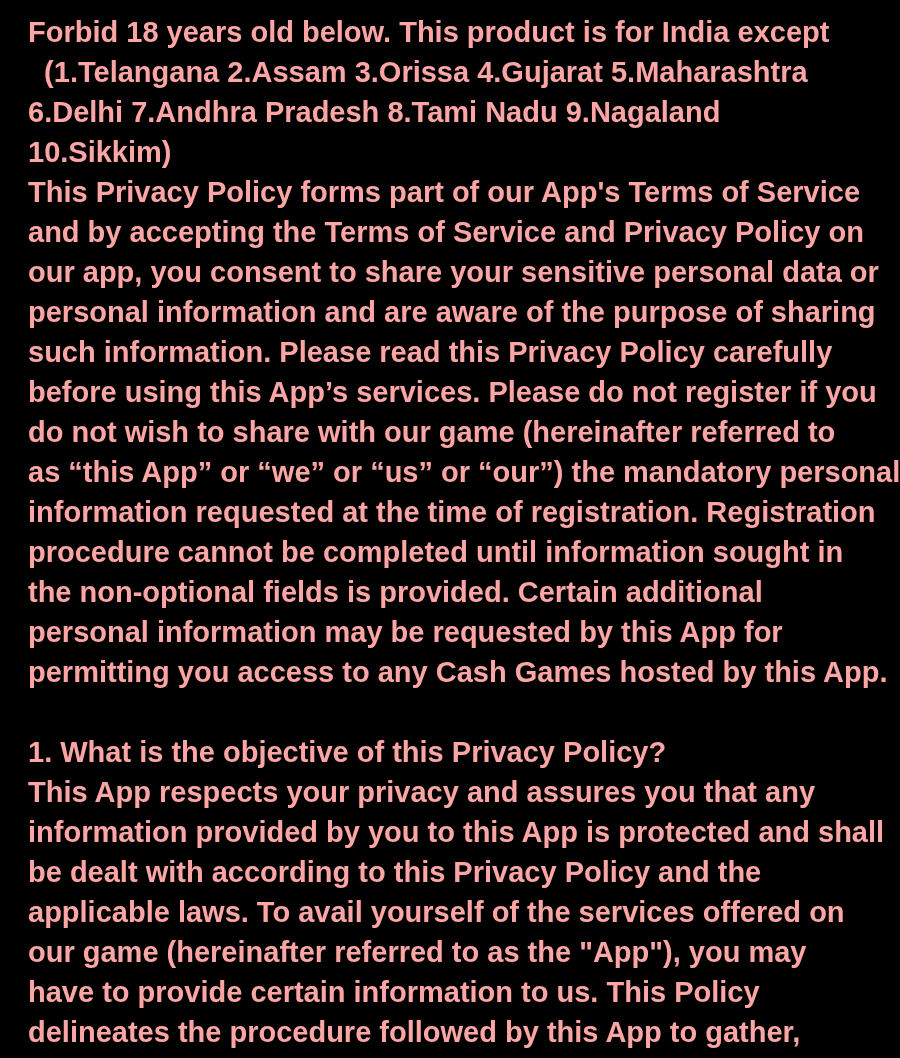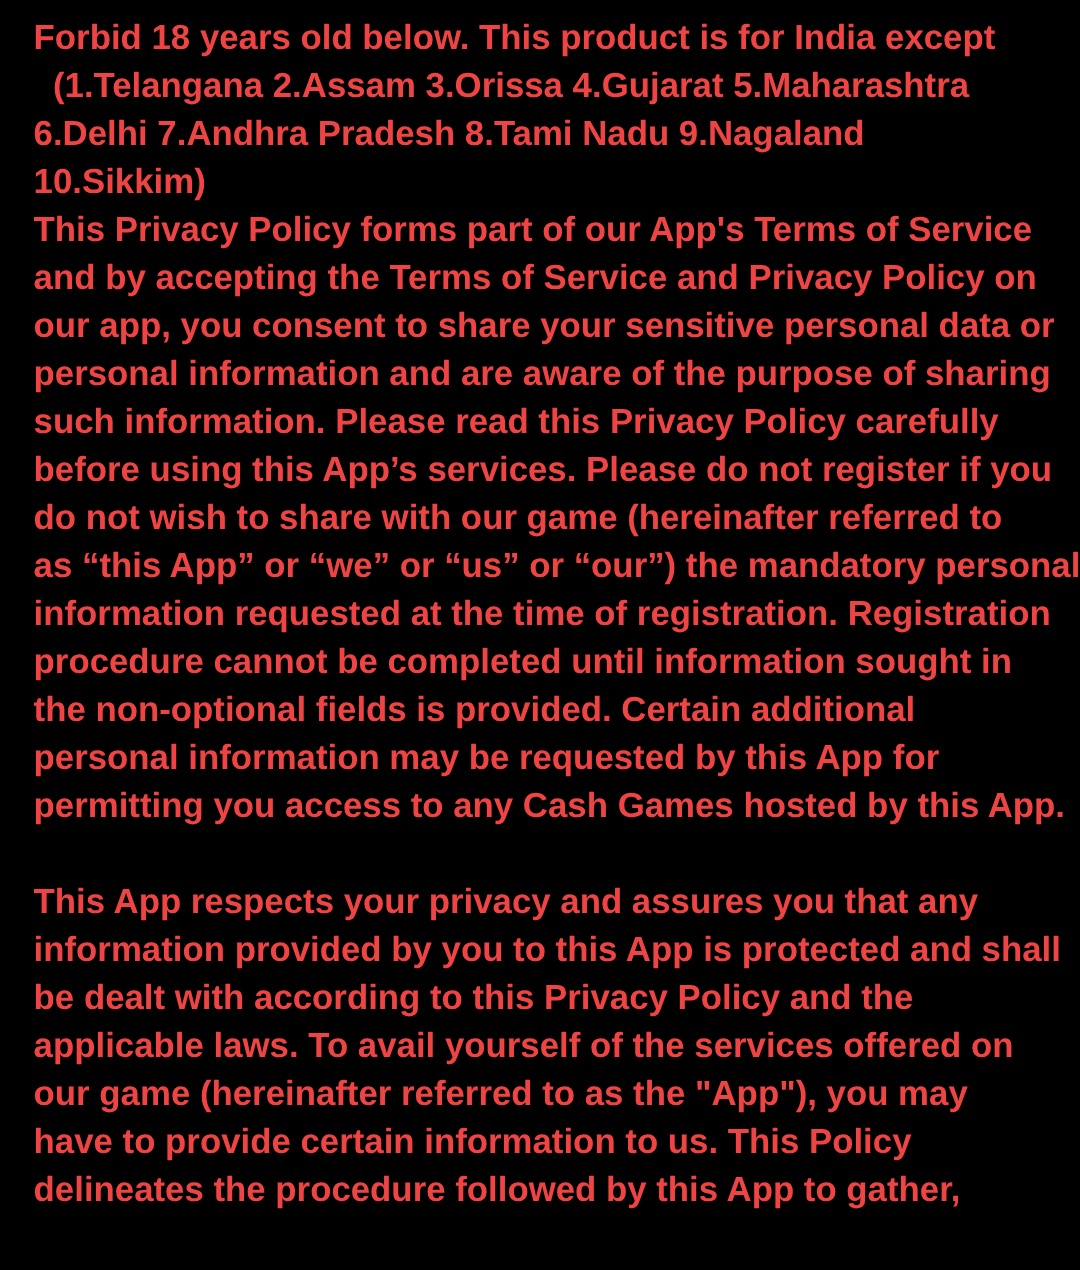--- a/index.html
+++ b/index.html
@@ -6,21 +6,21 @@
   html, body {
     width: 900px;
     height: 1058px;
     background: #000000;
     overflow: hidden;
   }
   .policy-page {
     width: 900px;
     height: 1058px;
     background: #000000;
-    color: #ef4444;
+    color: #fca5a5;
     font-family: "Liberation Sans", "DejaVu Sans", sans-serif;
     font-weight: 700;
     font-size: 29px;
     line-height: 40px;
     padding: 12px 0 0 28px;
     overflow: hidden;
   }
   .text-block {
     white-space: pre;
     overflow: hidden;
@@ -44,20 +44,21 @@
 such information. Please read this Privacy Policy carefully
 before using this App’s services. Please do not register if you
 do not wish to share with our game (hereinafter referred to
 as “this App” or “we” or “us” or “our”) the mandatory personal
 information requested at the time of registration. Registration
 procedure cannot be completed until information sought in
 the non-optional fields is provided. Certain additional
 personal information may be requested by this App for
 permitting you access to any Cash Games hosted by this App.</div>
   <div class="paragraph-gap"></div>
+  <div class="text-block">1. What is the objective of this Privacy Policy?</div>
   <div class="text-block">This App respects your privacy and assures you that any
 information provided by you to this App is protected and shall
 be dealt with according to this Privacy Policy and the
 applicable laws. To avail yourself of the services offered on
 our game (hereinafter referred to as the "App"), you may
 have to provide certain information to us. This Policy
 delineates the procedure followed by this App to gather,</div>
 </div>
 
 </body></html>

